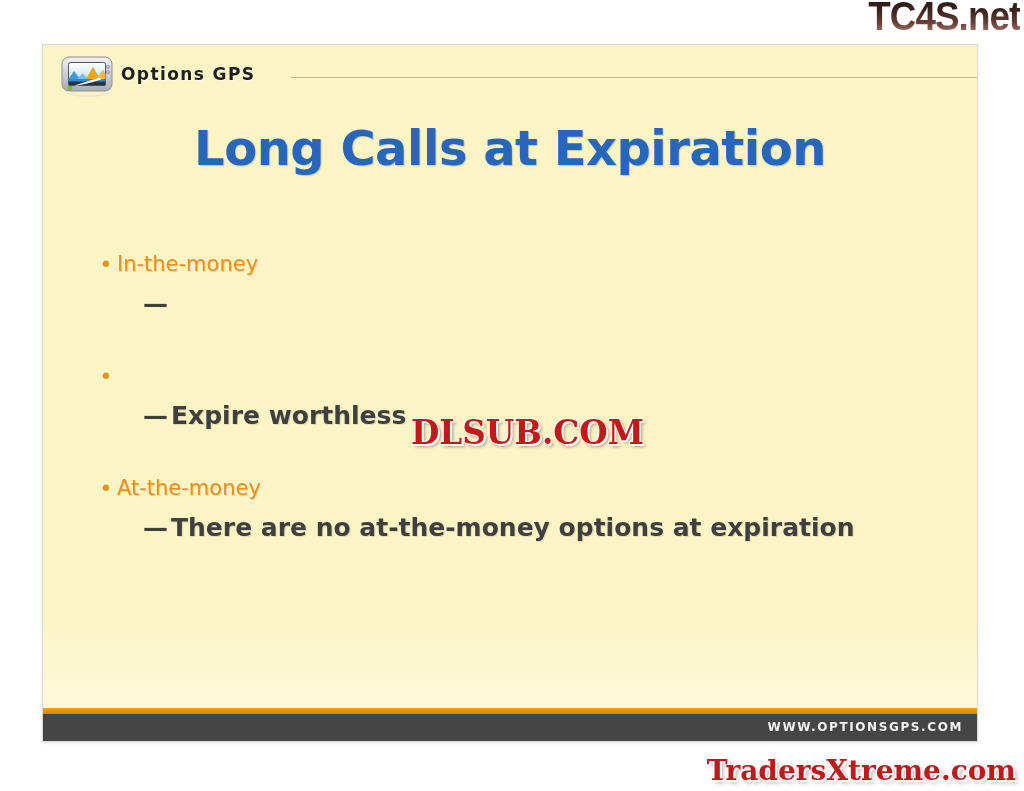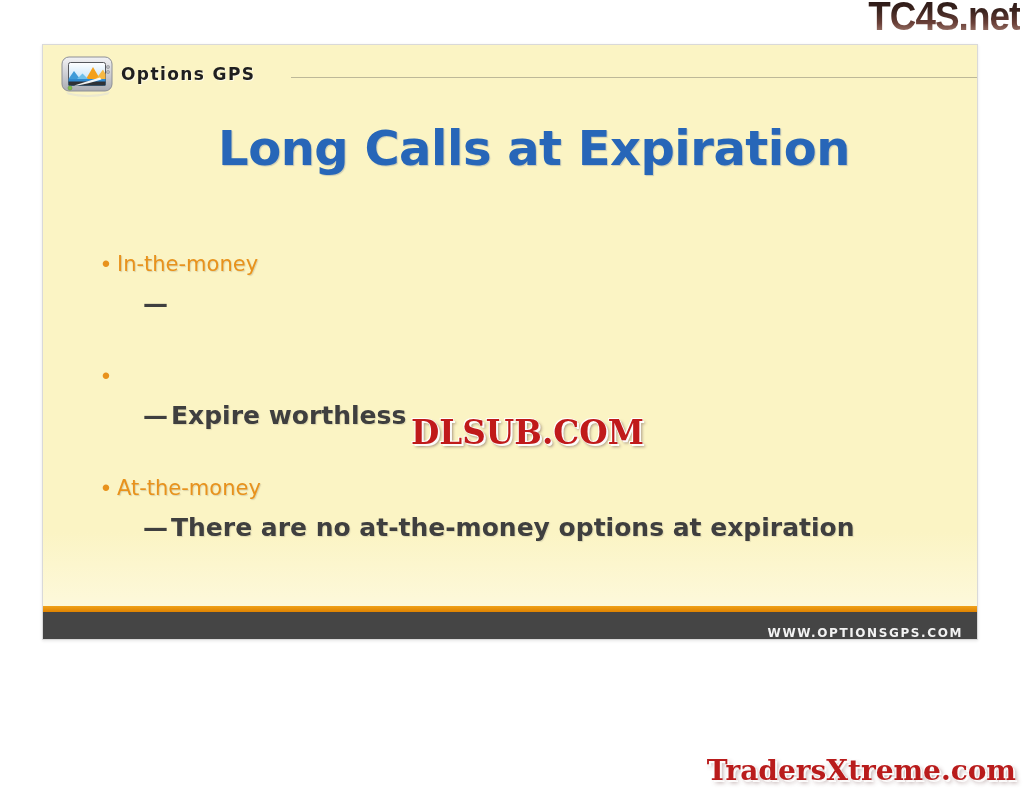--- a/index.html
+++ b/index.html
@@ -36,21 +36,21 @@
     z-index: 40;
     white-space: nowrap;
   }
 
   
   #slide {
     position: absolute;
     left: 42px;
     top: 44px;
     width: 936px;
-    height: 596px;
+    height: 698px;
     background: linear-gradient(180deg, #fbf4c4 0%, #fbf4c4 82%, #fdf8d8 93%, #fdfae6 100%);
     border: 1px solid #d9d9d9;
     box-sizing: border-box;
     box-shadow: 0 1px 3px rgba(0,0,0,0.10);
     overflow: hidden;
     z-index: 10;
   }
 
   
   #slide-header {
@@ -95,21 +95,20 @@
     top: 78px;
     width: 100%;
     text-align: center;
     font-family: "DejaVu Sans", sans-serif;
     font-weight: bold;
     font-size: 48px;
     line-height: 1.05;
     color: #2766b8;
     letter-spacing: -0.5px;
     text-shadow: 1px 1px 1px rgba(140,150,160,0.45);
-    padding-left: 24px;
   }
 
   
   #slide-body {
     position: absolute;
     left: 52px;
     top: 200px;
     right: 30px;
   }
   .bullet-group { margin-bottom: 10px; }
@@ -174,21 +173,21 @@
     position: absolute;
     left: 0;
     bottom: 0;
     width: 100%;
     height: 27px;
     background: #454545;
   }
   #footer-url {
     position: absolute;
     right: 14px;
-    top: 14px;
+    top: 6px;
     font-family: "DejaVu Sans", sans-serif;
     font-weight: bold;
     font-size: 12px;
     letter-spacing: 1.6px;
     color: #f2f2f2;
     white-space: nowrap;
   }
 
   
   #dlsub-watermark {

